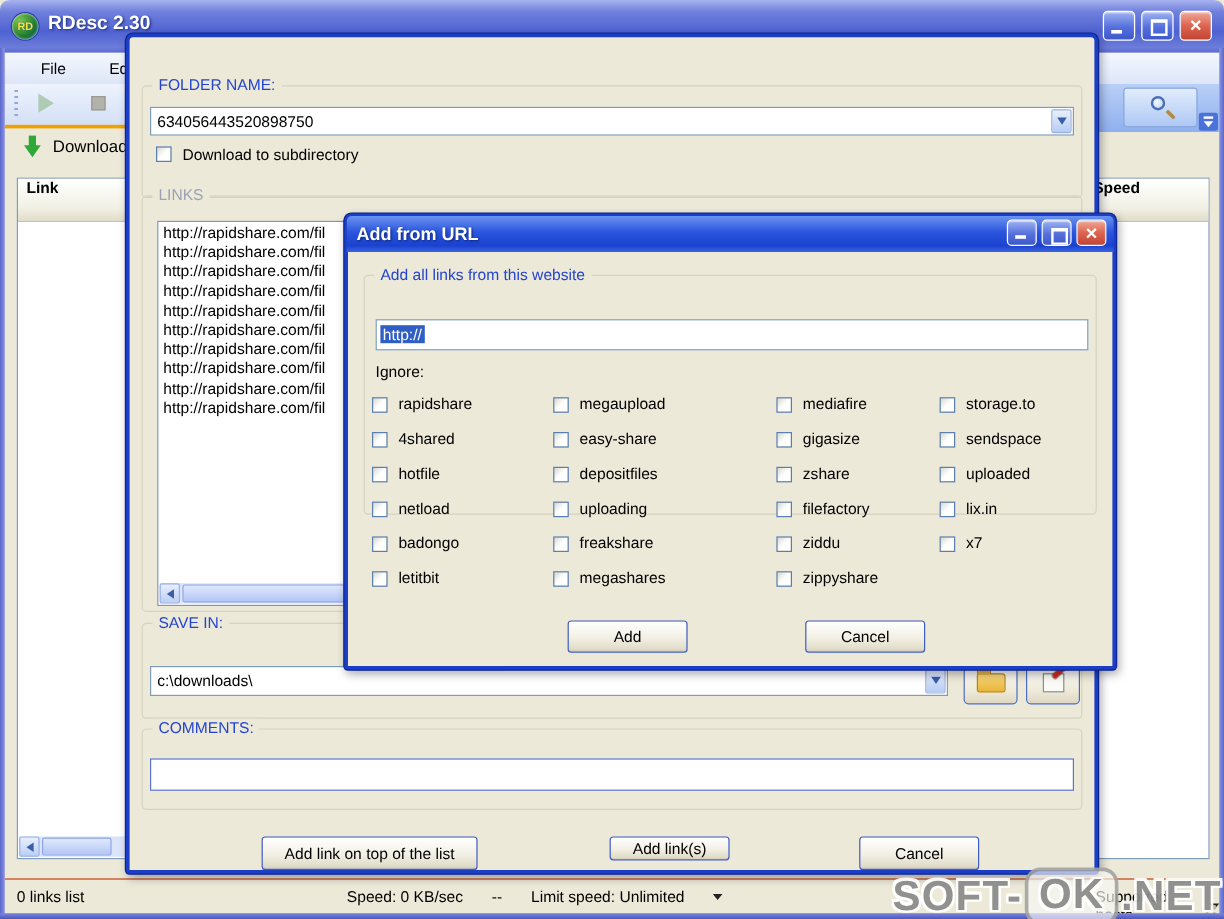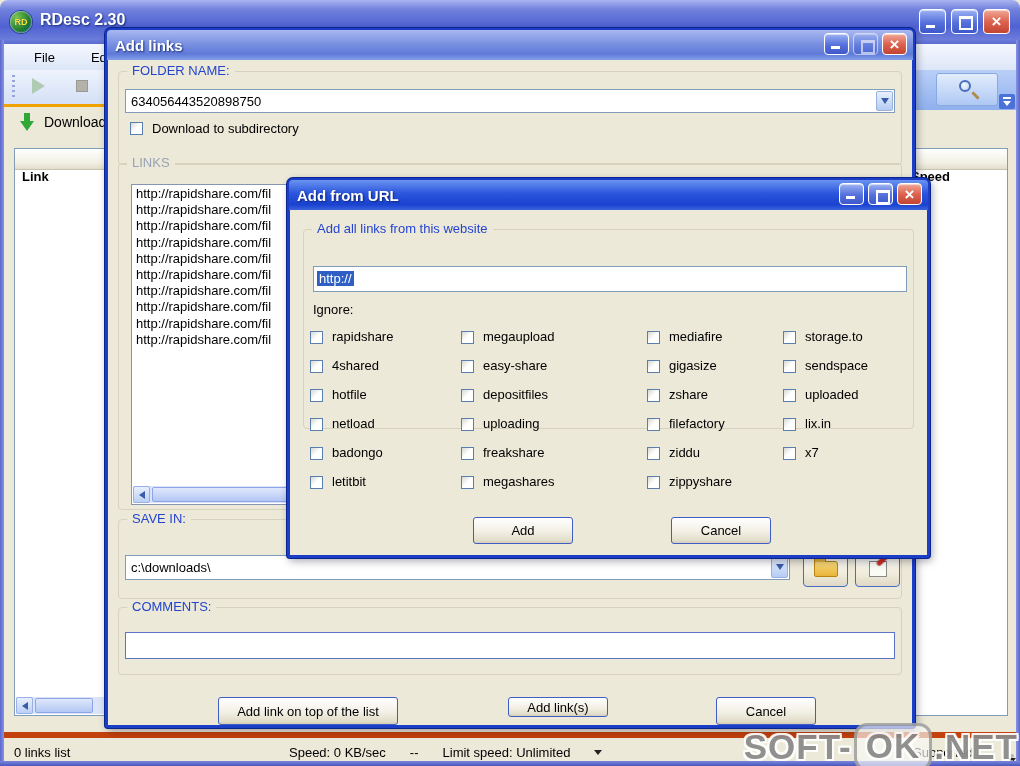--- a/index.html
+++ b/index.html
@@ -63,33 +63,33 @@
   
   .download-tab{position:absolute;left:20px;top:112px;display:flex;align-items:center;gap:10px;}
   .dl-arrow{position:relative;width:14px;height:20px;}
   .dl-arrow .stem{position:absolute;left:4px;top:1px;width:6px;height:9px;background:var(--green-arrow,#2fa838);}
   .dl-arrow .head{position:absolute;left:0;top:9px;width:0;height:0;
     border-top:10px solid var(--green-arrow,#2fa838);border-left:7px solid transparent;border-right:7px solid transparent;}
   .download-label{font-size:14px;}
   .list-pane{position:absolute;top:148px;height:568px;background:#fff;border:1px solid var(--list-border,#7f9db9);}
   .pane-left{left:14px;width:92px;}
   .pane-right{left:903px;width:105px;}
-  .col-header{height:15px;background:linear-gradient(180deg,#ffffff,#f2f0e4 70%,#e2ddca);
-    border-bottom:1px solid #c6c3ae;padding:20px 7px 0;font-size:13px;font-weight:bold;}
+  .col-header{height:36px;background:linear-gradient(180deg,#ffffff,#f2f0e4 70%,#e2ddca);
+    border-bottom:1px solid #c6c3ae;padding:0 7px 0;font-size:13px;font-weight:bold;}
   .hscroll{position:absolute;left:1px;right:1px;bottom:1px;height:17px;background:var(--scroll-track,#dce4fa);display:flex;}
   .scroll-arrow{width:17px;height:17px;border:1px solid #98b0e8;border-radius:2px;flex:0 0 auto;
     background:linear-gradient(180deg,#e8effd,#bcd0f5);position:relative;}
   .scroll-arrow::after{content:"";position:absolute;left:5px;top:4px;width:0;height:0;
     border-right:6px solid #3a5da8;border-top:4px solid transparent;border-bottom:4px solid transparent;}
   .scroll-thumb{height:15px;margin:1px 0 0 2px;border:1px solid #8ca4e8;border-radius:2px;
     background:linear-gradient(180deg,#dfe8fc,#b4c7f4);}
 
   
   .statusbar{position:absolute;left:4px;right:4px;top:732px;height:35px;background:var(--client-beige,#ece9d8);
-    border-top:6px solid #c2410c;font-size:13px;}
+    border-top:1px solid #c2410c;font-size:13px;}
   .sb-left{position:absolute;left:10px;top:7px;}
   .sb-mid{position:absolute;left:285px;top:7px;display:flex;align-items:center;gap:24px;}
   .sb-right{position:absolute;left:868px;top:7px;display:flex;align-items:center;gap:6px;margin-left:41px;}
   .drop-tri{width:0;height:0;border-top:5px solid #222;border-left:4px solid transparent;border-right:4px solid transparent;display:inline-block;}
   .size-grip{position:absolute;right:2px;bottom:3px;width:14px;height:14px;
     background:
       radial-gradient(circle at 12px 12px,#b8b4a4 1.5px,transparent 2px),
       radial-gradient(circle at 12px 6px,#b8b4a4 1.5px,transparent 2px),
       radial-gradient(circle at 6px 12px,#b8b4a4 1.5px,transparent 2px);}
 
@@ -236,28 +236,20 @@
       <span class="drop-tri" data-interactable="true"></span>
     </span>
     <span class="size-grip" data-interactable="true"></span>
   </div>
 
   <div class="win-border wb-left" data-interactable="false"></div>
   <div class="win-border wb-right" data-interactable="false"></div>
   <div class="win-border wb-bottom" data-interactable="false"></div>
 
   <div class="dialog" id="addlinks" data-interactable="false">
-    <div class="dlg-titlebar" data-interactable="true">
-      <span class="dlg-title" data-interactable="false">Add links</span>
-      <div class="dlg-btns" data-interactable="false">
-        <div class="tbtn small min" data-interactable="true"></div>
-        <div class="tbtn small max dim" data-interactable="false"></div>
-        <div class="tbtn small close" data-interactable="true"></div>
-      </div>
-    </div>
 
     <div class="group al-folder-group" data-interactable="false">
       <span class="legend" data-interactable="false">FOLDER NAME:</span>
     </div>
     <div class="xp-combo al-folder-combo" data-interactable="true">
       <span class="combo-text" data-interactable="false">634056443520898750</span>
       <span class="combo-btn" data-interactable="true"></span>
     </div>
     <label class="al-subdir" data-interactable="true">
       <span class="xp-checkbox" data-interactable="true"></span>

